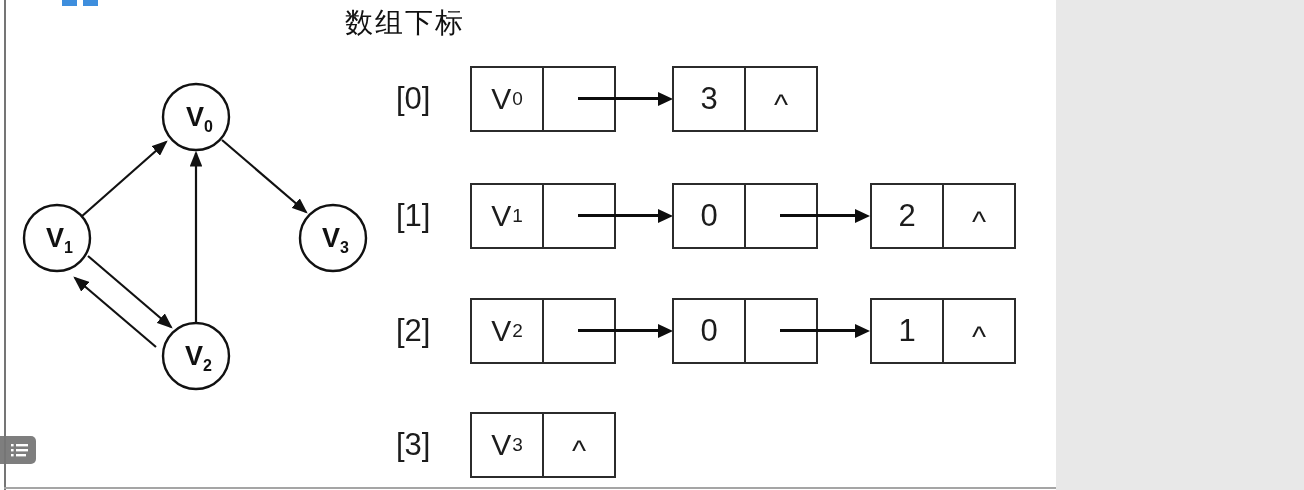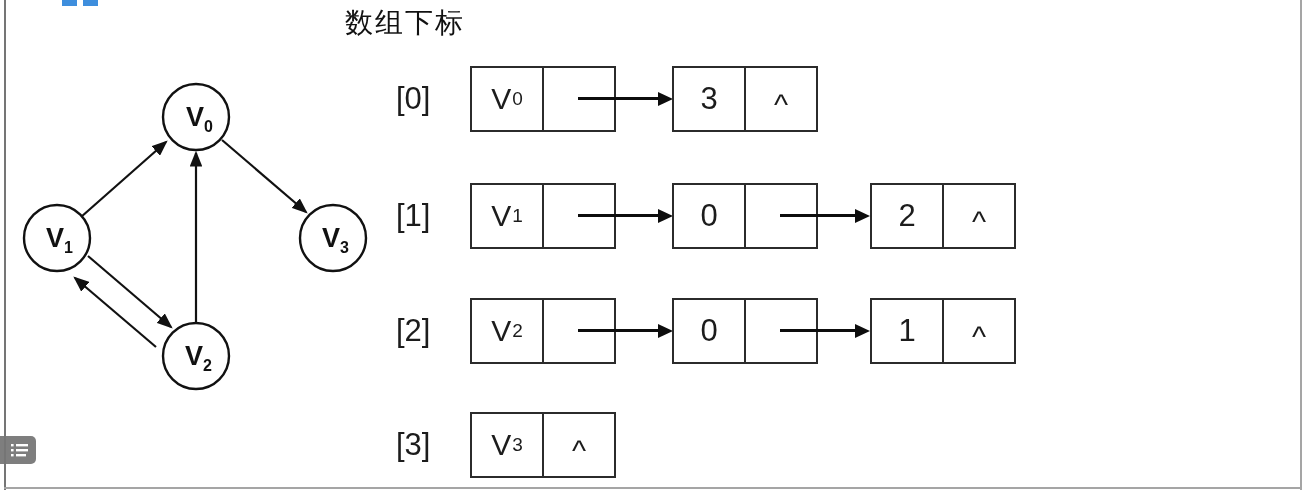--- a/index.html
+++ b/index.html
@@ -1,17 +1,17 @@
 <!DOCTYPE html>
 <html><head>
 <meta charset="utf-8">
 <style>
   html,body { margin:0; padding:0; background:#e8e8e8; }
   #stage {
-    position:relative; width:1304px; height:490px; background:#ffffff;
+    position:relative; width:1056px; height:490px; background:#ffffff;
     overflow:hidden; font-family:"Liberation Sans", sans-serif; color:#1a1a1a;
   }
   
   .border-line { position:absolute; background:#a5a5a5; }
   #border-left  { left:4px; top:0; width:2px; height:490px; background:#757575; }
   #border-right { left:1300px; top:0; width:2px; height:490px; }
   #border-bottom{ left:4px; top:487px; width:1298px; height:2px; }
 
   
   .blue-mark { position:absolute; top:0; width:15px; height:6px; background:#3e8edd; }

